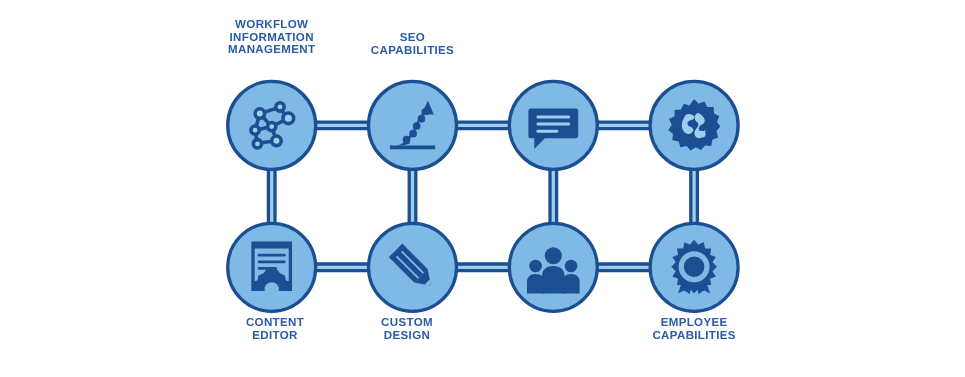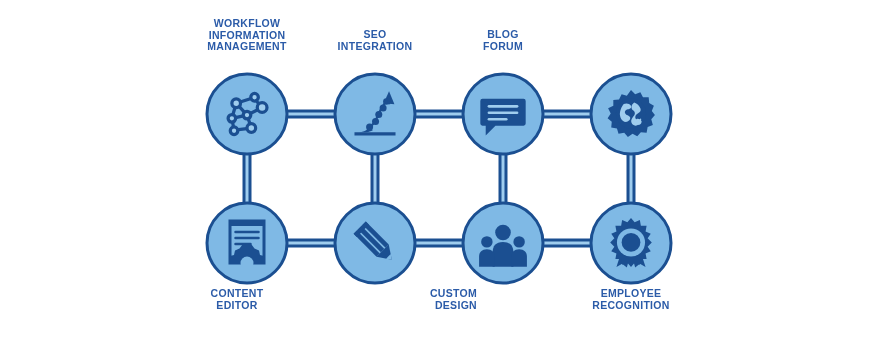--- a/index.html
+++ b/index.html
@@ -267,29 +267,27 @@
         </g>
       </g>
     </g>
   </svg>
 
   <div class="node-label label-top" style="left:247px; top:52px;">WORKFLOW
 INFORMATION
 MANAGEMENT</div>
 
   <div class="node-label label-top" style="left:375px; top:52px;">SEO
-INTEGRATION</div>
-
-  <div class="node-label label-top" style="left:503px; top:52px;">BLOG
-FORUM</div>
-
-
-  <div class="node-label label-bottom" style="left:237px; top:288px;">CONTENT
+CAPABILITIES</div>
+
+
+
+  <div class="node-label label-bottom" style="left:250px; top:288px;">CONTENT
 EDITOR</div>
 
-  <div class="node-label label-bottom" style="left:397px; top:288px;text-align:right;">CUSTOM
+  <div class="node-label label-bottom" style="left:370px; top:288px;">CUSTOM
 DESIGN</div>
 
 
   <div class="node-label label-bottom" style="left:631px; top:288px;">EMPLOYEE
-RECOGNITION</div>
+CAPABILITIES</div>
 
 </div>
 
 </body></html>

